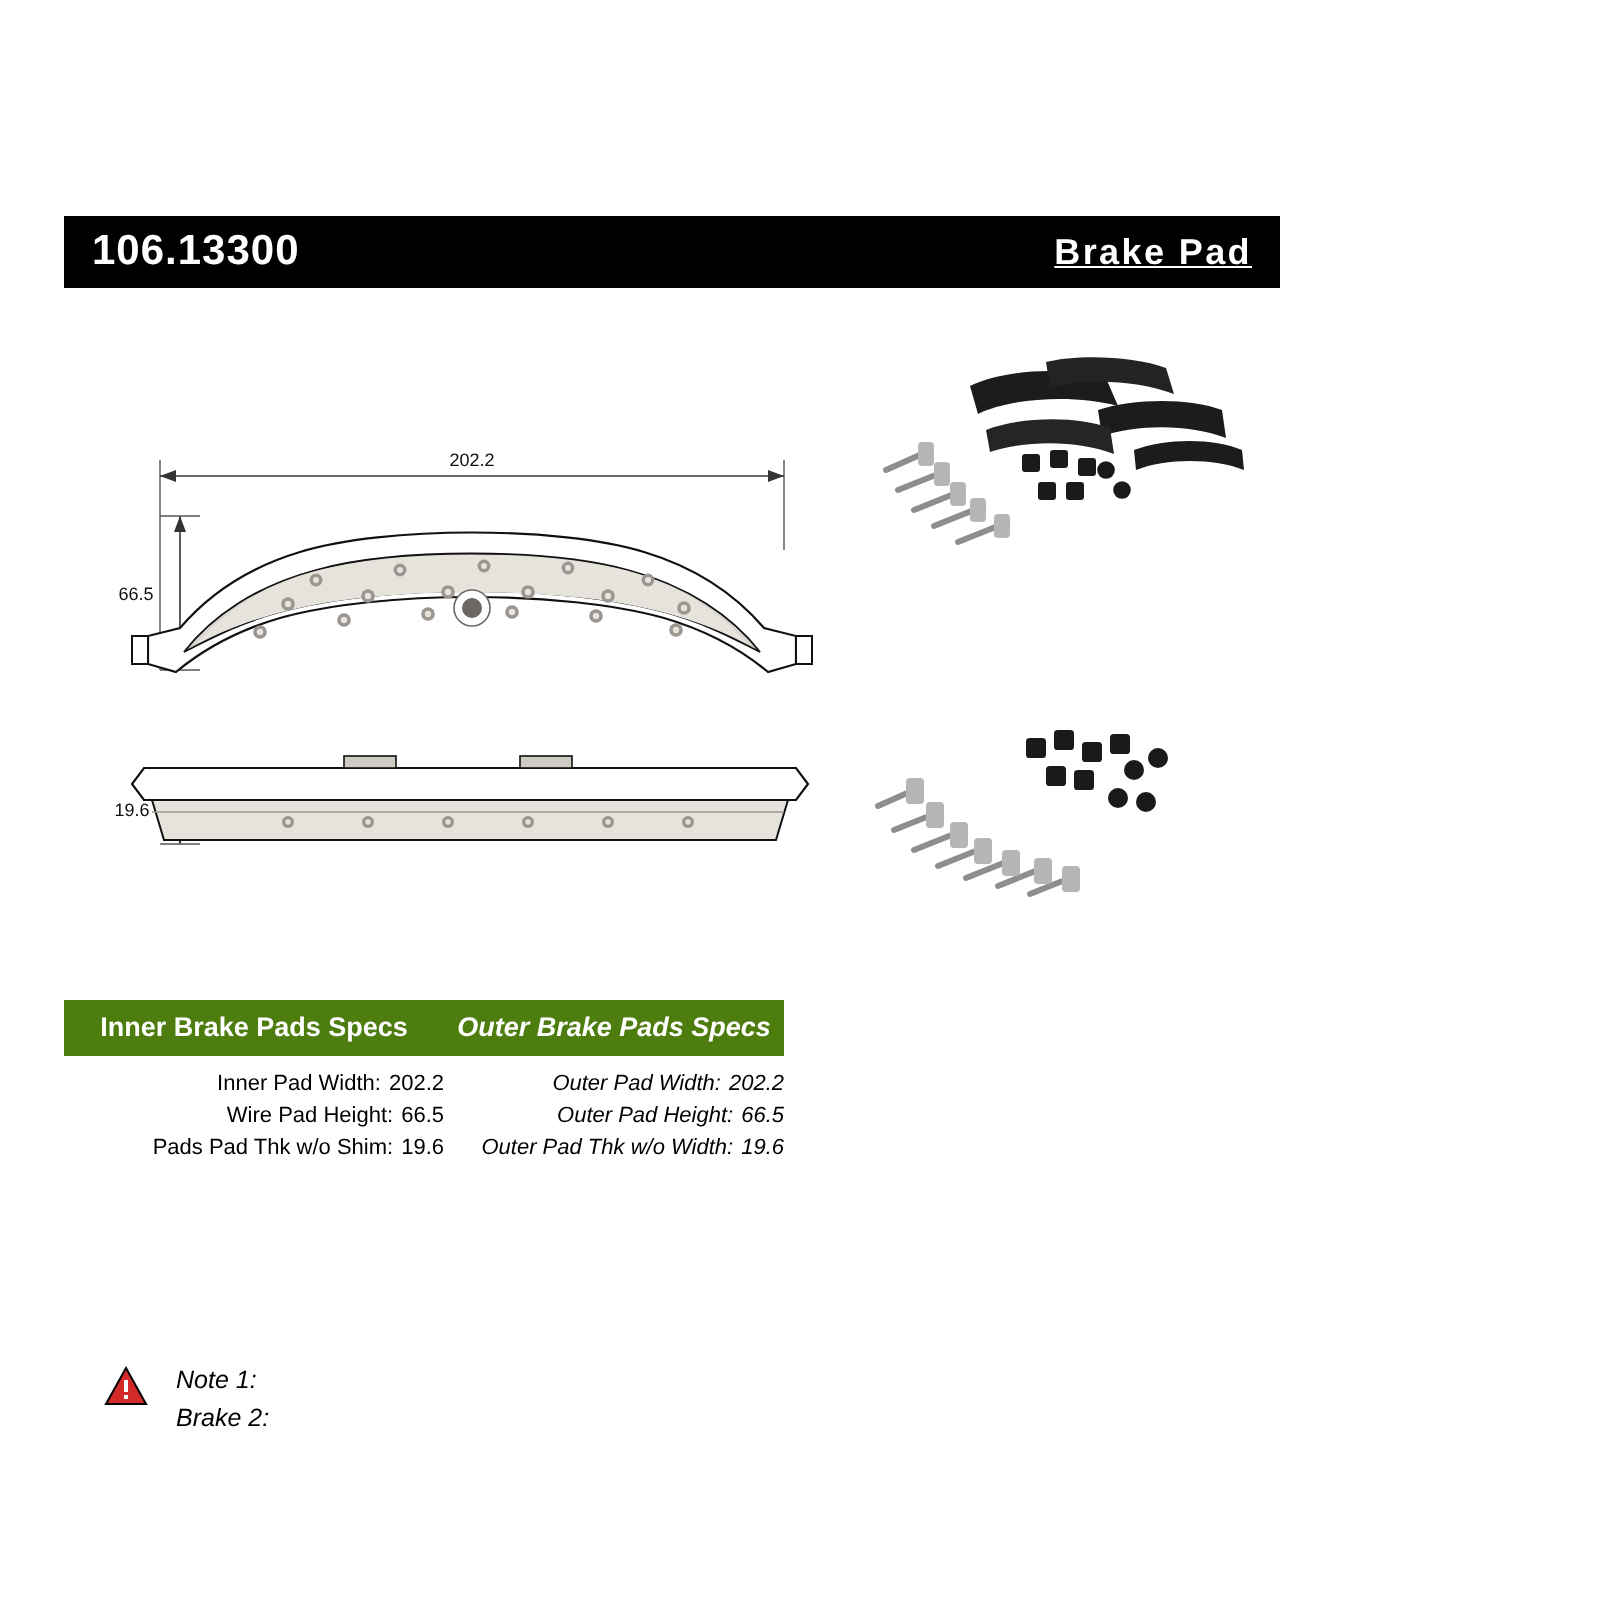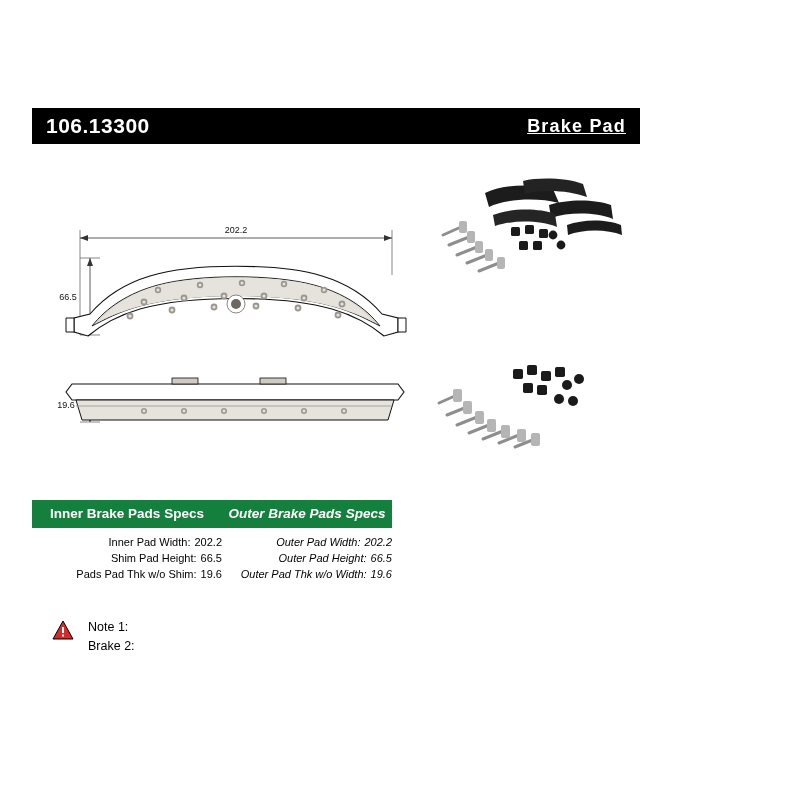--- a/index.html
+++ b/index.html
@@ -68,21 +68,21 @@
 
   
   .spec-block {
     position: absolute;
     top: 500px;
   }
   #spec-inner { left: 32px; width: 190px; }
   #spec-outer { left: 222px; width: 170px; font-style: italic; }
 
   .spec-header {
-    background: #15803d;
+    background: #4d7c0f;
     color: #ffffff;
     font-size: 13.5px;
     font-weight: bold;
     text-align: center;
     padding: 6px 4px 7px 4px;
   }
   .spec-rows {
     padding-top: 6px;
     text-align: center;
   }
@@ -93,23 +93,24 @@
     line-height: 16px;
     white-space: nowrap;
   }
   .spec-label { }
   .spec-value { padding-left: 4px; }
 
   
   .notes {
     position: absolute;
     left: 52px;
-    top: 618px;
+    top: 681px;
     display: flex;
     align-items: flex-start;
+    font-style: italic;
   }
   .warn-icon { width: 22px; height: 20px; margin-right: 14px; margin-top: 2px; }
   .note-line {
     font-size: 12.5px;
     line-height: 19px;
   }
 
   
 </style>
 </head>
@@ -318,21 +319,21 @@
 </div>
 
 <div class="spec-block" id="spec-inner">
   <div class="spec-header">Inner Brake Pads Specs</div>
   <div class="spec-rows">
     <div class="spec-row">
       <span class="spec-label">Inner Pad Width:</span>
       <span class="spec-value">202.2</span>
     </div>
     <div class="spec-row">
-      <span class="spec-label">Shim Pad Height:</span>
+      <span class="spec-label">Wire Pad Height:</span>
       <span class="spec-value">66.5</span>
     </div>
     <div class="spec-row">
       <span class="spec-label">Pads Pad Thk w/o Shim:</span>
       <span class="spec-value">19.6</span>
     </div>
   </div>
 </div>
 
 <div class="spec-block" id="spec-outer">

